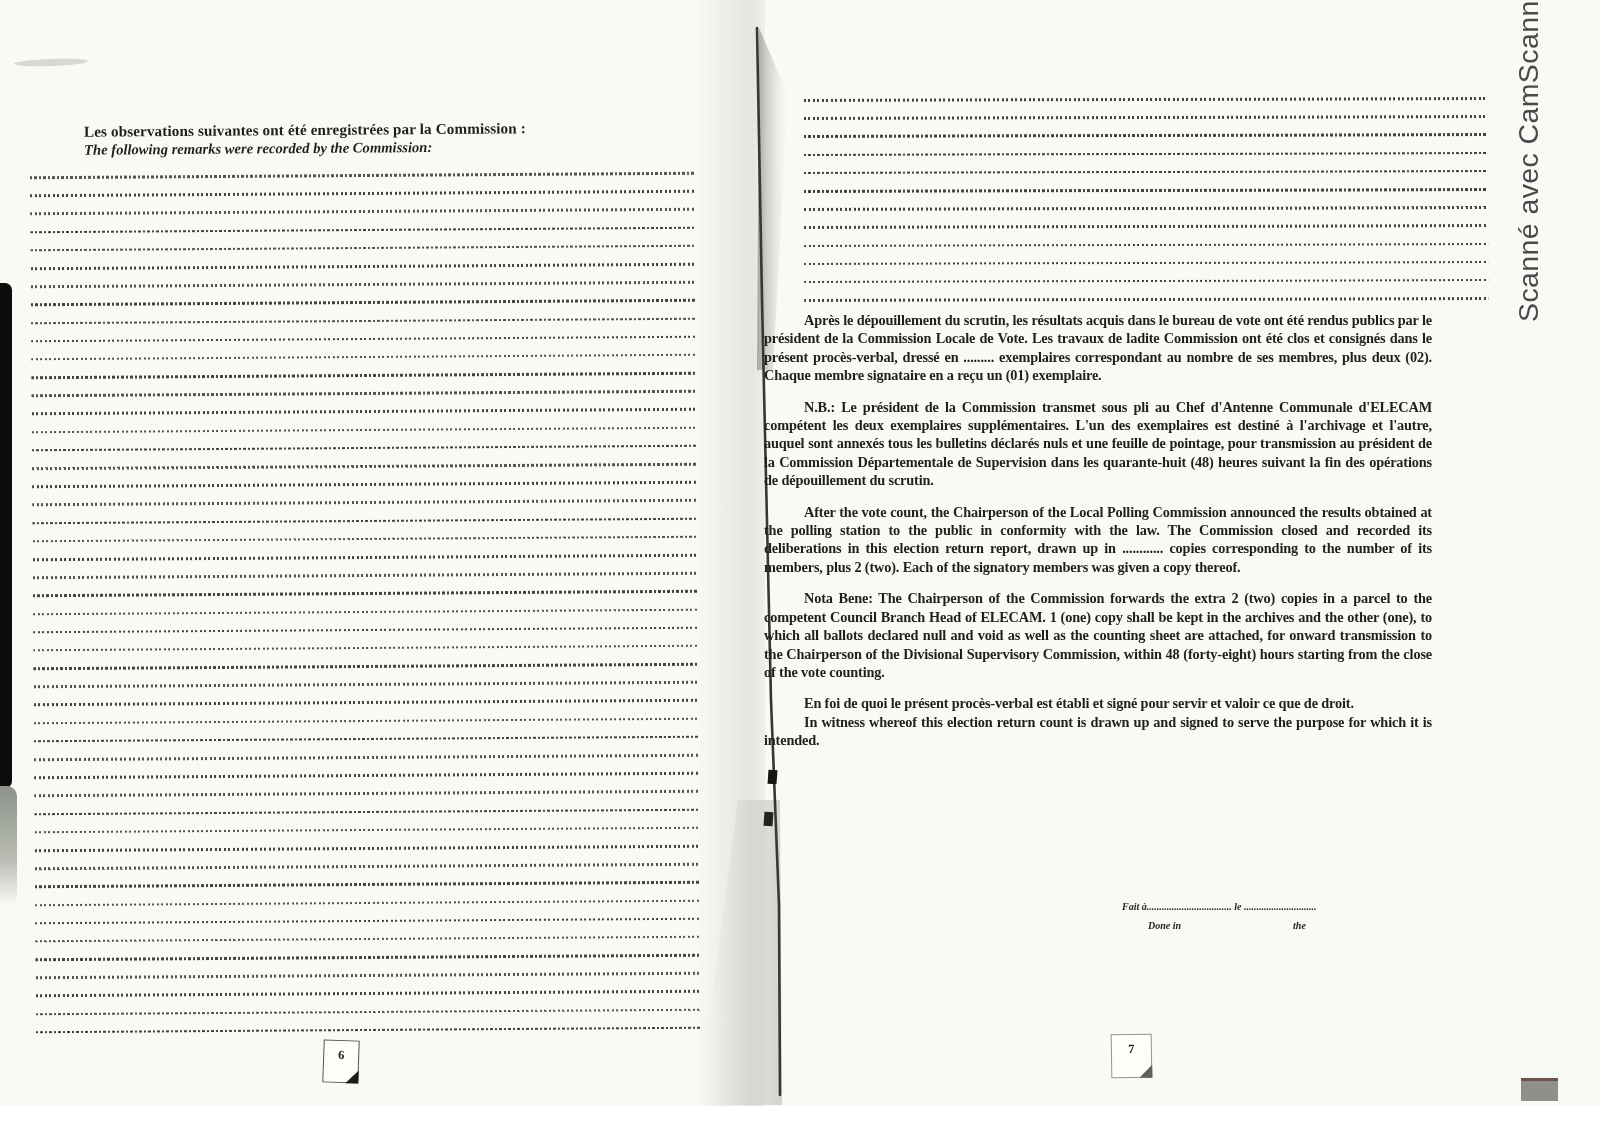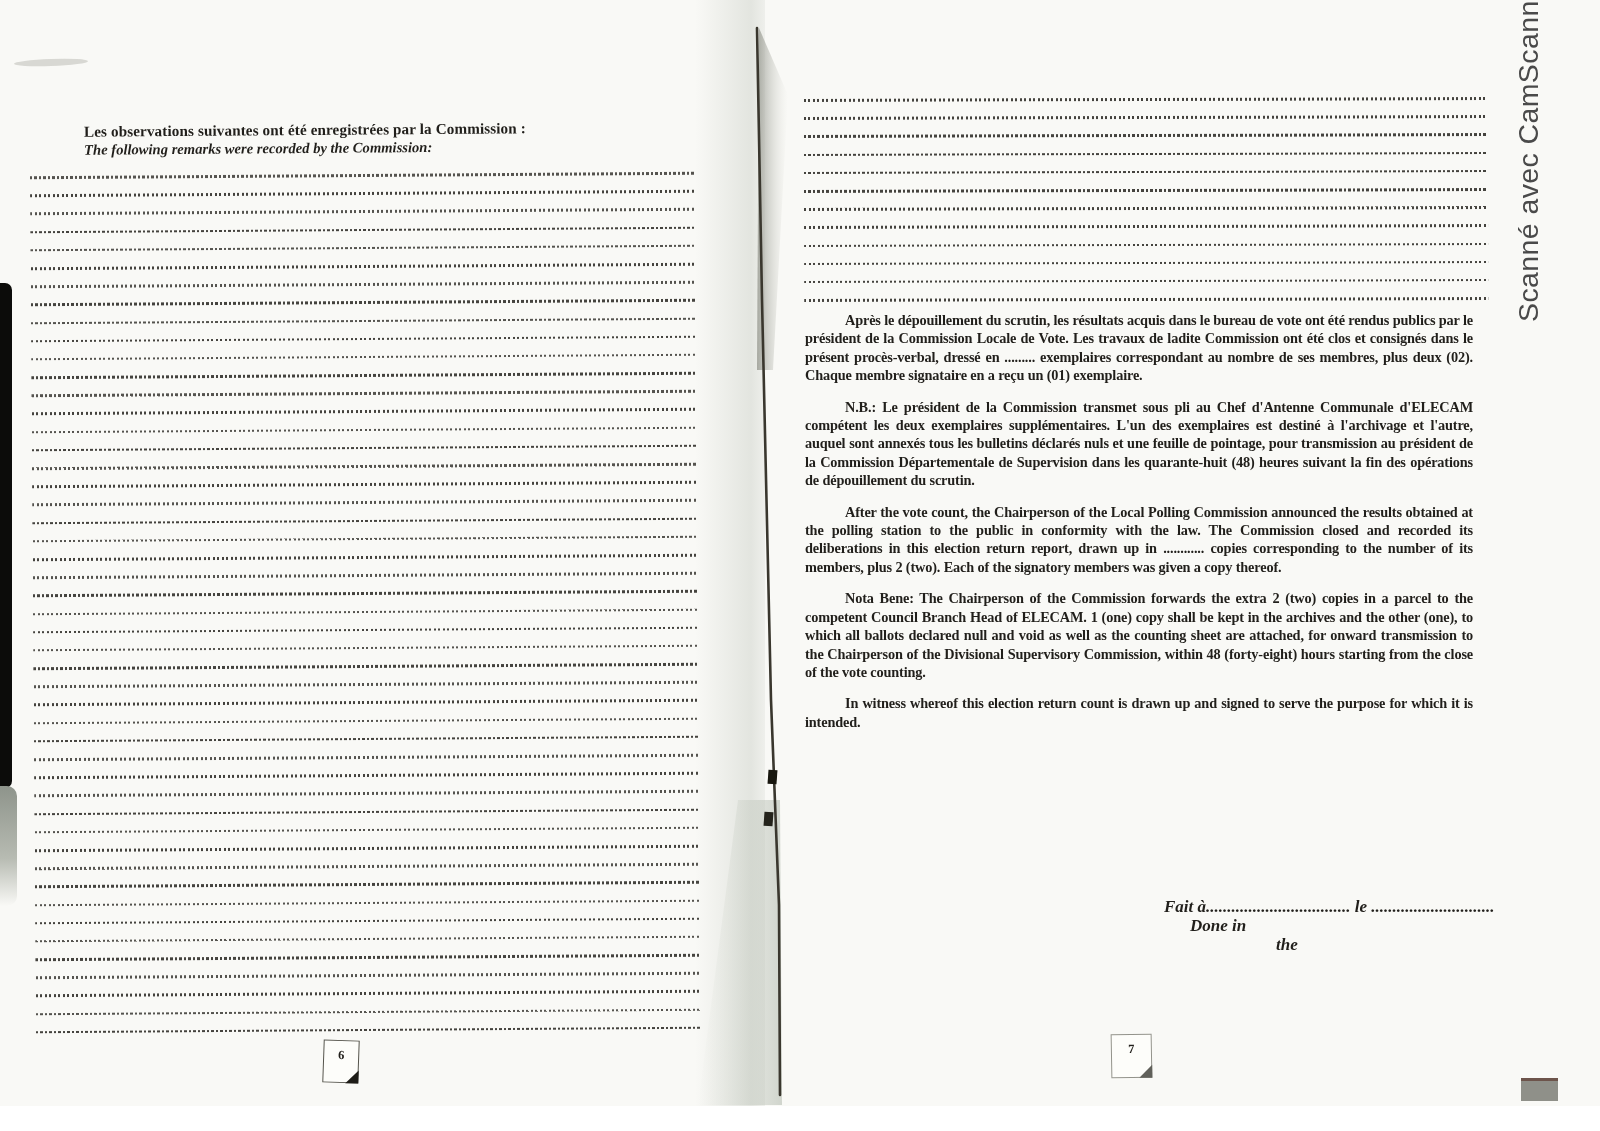--- a/index.html
+++ b/index.html
@@ -18,33 +18,33 @@
   #right-lines { left:804px; top:98px;  width:684px; transform:rotate(-0.15deg); }
   .dline {
     height:2.6px; margin-bottom:15.6px;
     background:repeating-linear-gradient(90deg,#2c2a25 0 2.2px, rgba(0,0,0,0) 2.2px 4.5px);
     opacity:0.88;
   }
   #left-lines .dline:nth-child(odd){ opacity:0.8; }
 
   
   .text-col {
-    position:absolute; left:805px; top:311px; width:668px;
+    position:absolute; left:764px; top:311px; width:668px;
     font-size:14.3px; line-height:18.4px; font-weight:700;
     text-align:justify; letter-spacing:-0.15px;
   }
   .text-col p { margin:0 0 13px 0; text-indent:40px; }
   .text-col p.en { }
   .text-col .lbl { font-weight:700; }
 
   .sig {
-    position:absolute; left:1164px; top:897px; width:345px;
-    font-style:italic; font-weight:700; font-size:17px; line-height:19px;
-  }
-  .sig-l2 { display:flex;flex-direction:column; }
+    position:absolute; left:1122px; top:897px; width:345px;
+    font-style:italic; font-weight:700; font-size:10px; line-height:19px;
+  }
+  .sig-l2 { display:flex; }
   .sig-l2 .s-done { margin-left:26px; }
   .sig-l2 .s-the  { margin-left:112px; }
 
   
   .page-tab {
     position:absolute; background:#fdfdfa; box-sizing:border-box;
     font-family:"Liberation Serif", serif; font-weight:700;
   }
   .tab-left {
     left:323px; top:1040px; width:36px; height:43px;
@@ -191,20 +191,21 @@
       <div class="dline"></div>
       <div class="dline"></div>
       <div class="dline"></div>
     </div>
 
   <div class="text-col">
     <p class="fr">Après le dépouillement du scrutin, les résultats acquis dans le bureau de vote ont été rendus publics par le président de la Commission Locale de Vote. Les travaux de ladite Commission ont été clos et consignés dans le présent procès-verbal, dressé en ......... exemplaires correspondant au nombre de ses membres, plus deux (02). Chaque membre signataire en a reçu un (01) exemplaire.</p>
     <p class="fr"><span class="lbl">N.B.:</span> <span>Le président de la Commission transmet sous pli au Chef d'Antenne Communale d'ELECAM compétent les deux exemplaires supplémentaires. L'un des exemplaires est destiné à l'archivage et l'autre, auquel sont annexés tous les bulletins déclarés nuls et une feuille de pointage, pour transmission au président de la Commission Départementale de Supervision dans les quarante-huit (48) heures suivant la fin des opérations de dépouillement du scrutin.</span></p>
     <p class="en">After the vote count, the Chairperson of the Local Polling Commission announced the results obtained at the polling station to the public in conformity with the law. The Commission closed and recorded its deliberations in this election return report, drawn up in ............ copies corresponding to the number of its members, plus 2 (two). Each of the signatory members was given a copy thereof.</p>
     <p class="en"><span class="lbl">Nota Bene:</span> <span>The Chairperson of the Commission forwards the extra 2 (two) copies in a parcel to the competent Council Branch Head of ELECAM. 1 (one) copy shall be kept in the archives and the other (one), to which all ballots declared null and void as well as the counting sheet are attached, for onward transmission to the Chairperson of the Divisional Supervisory Commission, within 48 (forty-eight) hours starting from the close of the vote counting.</span></p>
+    <p class="fr" style="margin-bottom:0;">En foi de quoi le présent procès-verbal est établi et signé pour servir et valoir ce que de droit.</p>
     <p class="en">In witness whereof this election return count is drawn up and signed to serve the purpose for which it is intended.</p>
   </div>
 
   <div class="sig">
     <div class="sig-l1">Fait à.................................. le .............................</div>
     <div class="sig-l2">
       <span class="s-done">Done in</span>
       <span class="s-the">the</span>
     </div>
   </div>

